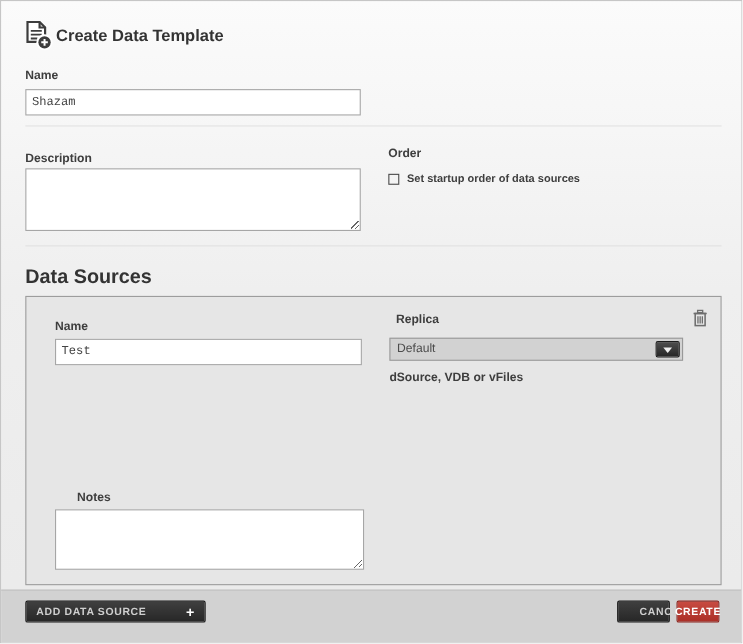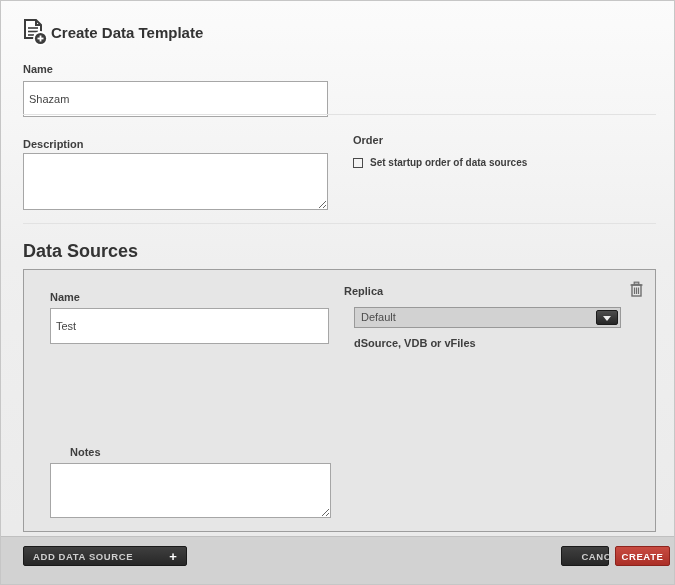--- a/index.html
+++ b/index.html
@@ -21,23 +21,23 @@
     position:absolute;
     font-size:18px; font-weight:bold; color:#333;
   }
   
   .hdr-icon { position:absolute; left:21px; top:18px; width:26px; height:27px; }
   .hdr-title { position:absolute; left:50px; top:23px; font-size:15px; font-weight:bold; color:#333; }
   
   .text-input {
     position:absolute;
     border:1px solid #a6a6a6; background:#fff;
-    font-family:Liberation Sans, sans-serif;
+    font-family:Liberation Mono, monospace;
     font-size:11px; color:#444; padding:2px 5px;
-    height:36px; outline:none;
+    height:24px; outline:none;
   }
   textarea.text-area {
     position:absolute;
     border:1px solid #a6a6a6; background:#fff;
     font-family:"Liberation Sans","DejaVu Sans",sans-serif;
     font-size:11px; color:#444; padding:3px 5px;
     resize:both; outline:none; overflow:auto;
   }
   .divider { position:absolute; left:22px; width:633px; height:0; border-top:1px solid #e2e2e2; }
   
@@ -90,21 +90,21 @@
     font-family:"Liberation Sans","DejaVu Sans",sans-serif;
   }
   .btn-dark {
     background:linear-gradient(180deg,#3f3f3f 0%,#272727 100%);
     border:1px solid #191919; color:#cfcfcf;padding-left:36px;
   }
   .btn-add { left:22px; padding:0 9px;gap:28px; }
   .btn-add .plus { color:#fff; font-size:13px; font-weight:bold; margin-left:8px; line-height:1; }
   .btn-cancel { left:560px; width:48px; }
   .btn-create {
-    left:614px; width:55px;
+    left:614px; width:39px;
     background:linear-gradient(180deg,#c84b41 0%,#ab2f27 100%);
     border:1px solid #8c231d; color:#fff;
   }
 </style>
 </head>
 <body>
 
 <div class="page">
 
   <span class="hdr-icon">
@@ -137,21 +137,21 @@
   </div>
 
   <div class="divider" style="top:222px;"></div>
 
   <div class="heading" style="left:22px; top:240px;">Data Sources</div>
 
   <div class="panel">
     <div class="label" style="left:26px; top:21px;">Name</div>
     <input class="text-input" style="left: 26px; top: 38px; width: 279px;" type="text" value="Test">
 
-    <div class="label" style="left:320px; top:15px;">Replica</div>
+    <div class="label" style="left:336px; top:15px;">Replica</div>
     <div class="dropdown" style="left:330px; top:37px;">
       <span class="dd-value">Default</span>
       <span class="dd-btn">
           <span class="dd-arrow"></span>
         </span>
     </div>
 
     <div class="label" style="left:330px; top:67px;">dSource, VDB or vFiles</div>
 
     <span class="trash-btn">

